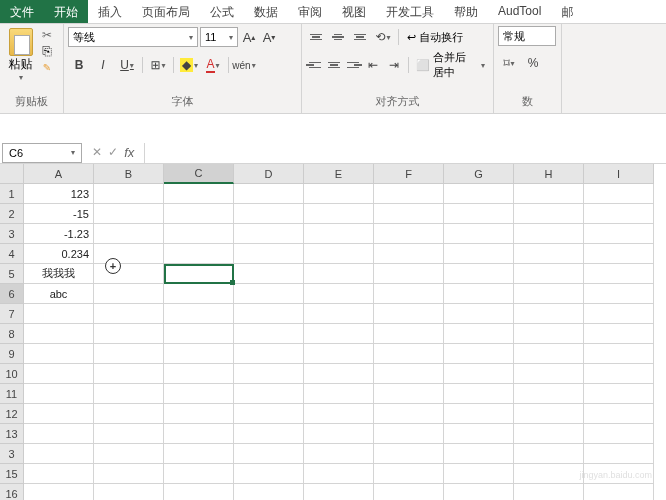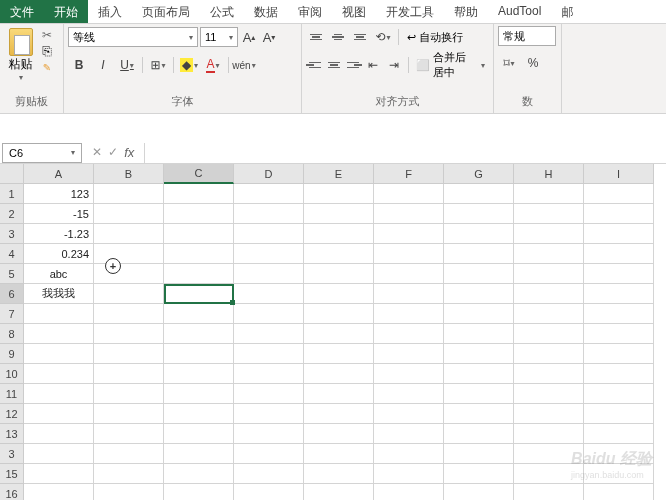--- a/index.html
+++ b/index.html
@@ -300,34 +300,34 @@
           <div class="cell cw"></div>
           <div class="cell cw"></div>
           <div class="cell cw"></div>
           <div class="cell cw"></div>
           <div class="cell cw"></div>
           <div class="cell cw"></div>
           <div class="cell cw"></div>
           <div class="cell cw"></div>
         </div>
       <div class="cell-row">
+          <div class="cell cw-a center">我我我</div>
+          <div class="cell cw"></div>
+          <div class="cell cw selected"></div>
+          <div class="cell cw"></div>
+          <div class="cell cw"></div>
+          <div class="cell cw"></div>
+          <div class="cell cw"></div>
+          <div class="cell cw"></div>
+          <div class="cell cw"></div>
+        </div>
+      <div class="cell-row">
           <div class="cell cw-a center">abc</div>
           <div class="cell cw"></div>
           <div class="cell cw"></div>
-          <div class="cell cw"></div>
-          <div class="cell cw"></div>
-          <div class="cell cw"></div>
-          <div class="cell cw"></div>
-          <div class="cell cw"></div>
-          <div class="cell cw"></div>
-        </div>
-      <div class="cell-row">
-          <div class="cell cw-a center">我我我</div>
-          <div class="cell cw"></div>
-          <div class="cell cw selected"></div>
           <div class="cell cw"></div>
           <div class="cell cw"></div>
           <div class="cell cw"></div>
           <div class="cell cw"></div>
           <div class="cell cw"></div>
           <div class="cell cw"></div>
         </div>
       <div class="cell-row">
           <div class="cell cw-a"></div>
           <div class="cell cw"></div>
@@ -437,15 +437,14 @@
           <div class="cell cw"></div>
           <div class="cell cw"></div>
           <div class="cell cw"></div>
         </div>
     </div>
   </div>
 </div>
 
 <div class="cursor-plus"></div>
 <div class="watermark">
-  <span>Baidu 经验</span>
   <small>jingyan.baidu.com</small>
 </div>
 
 </body></html>

